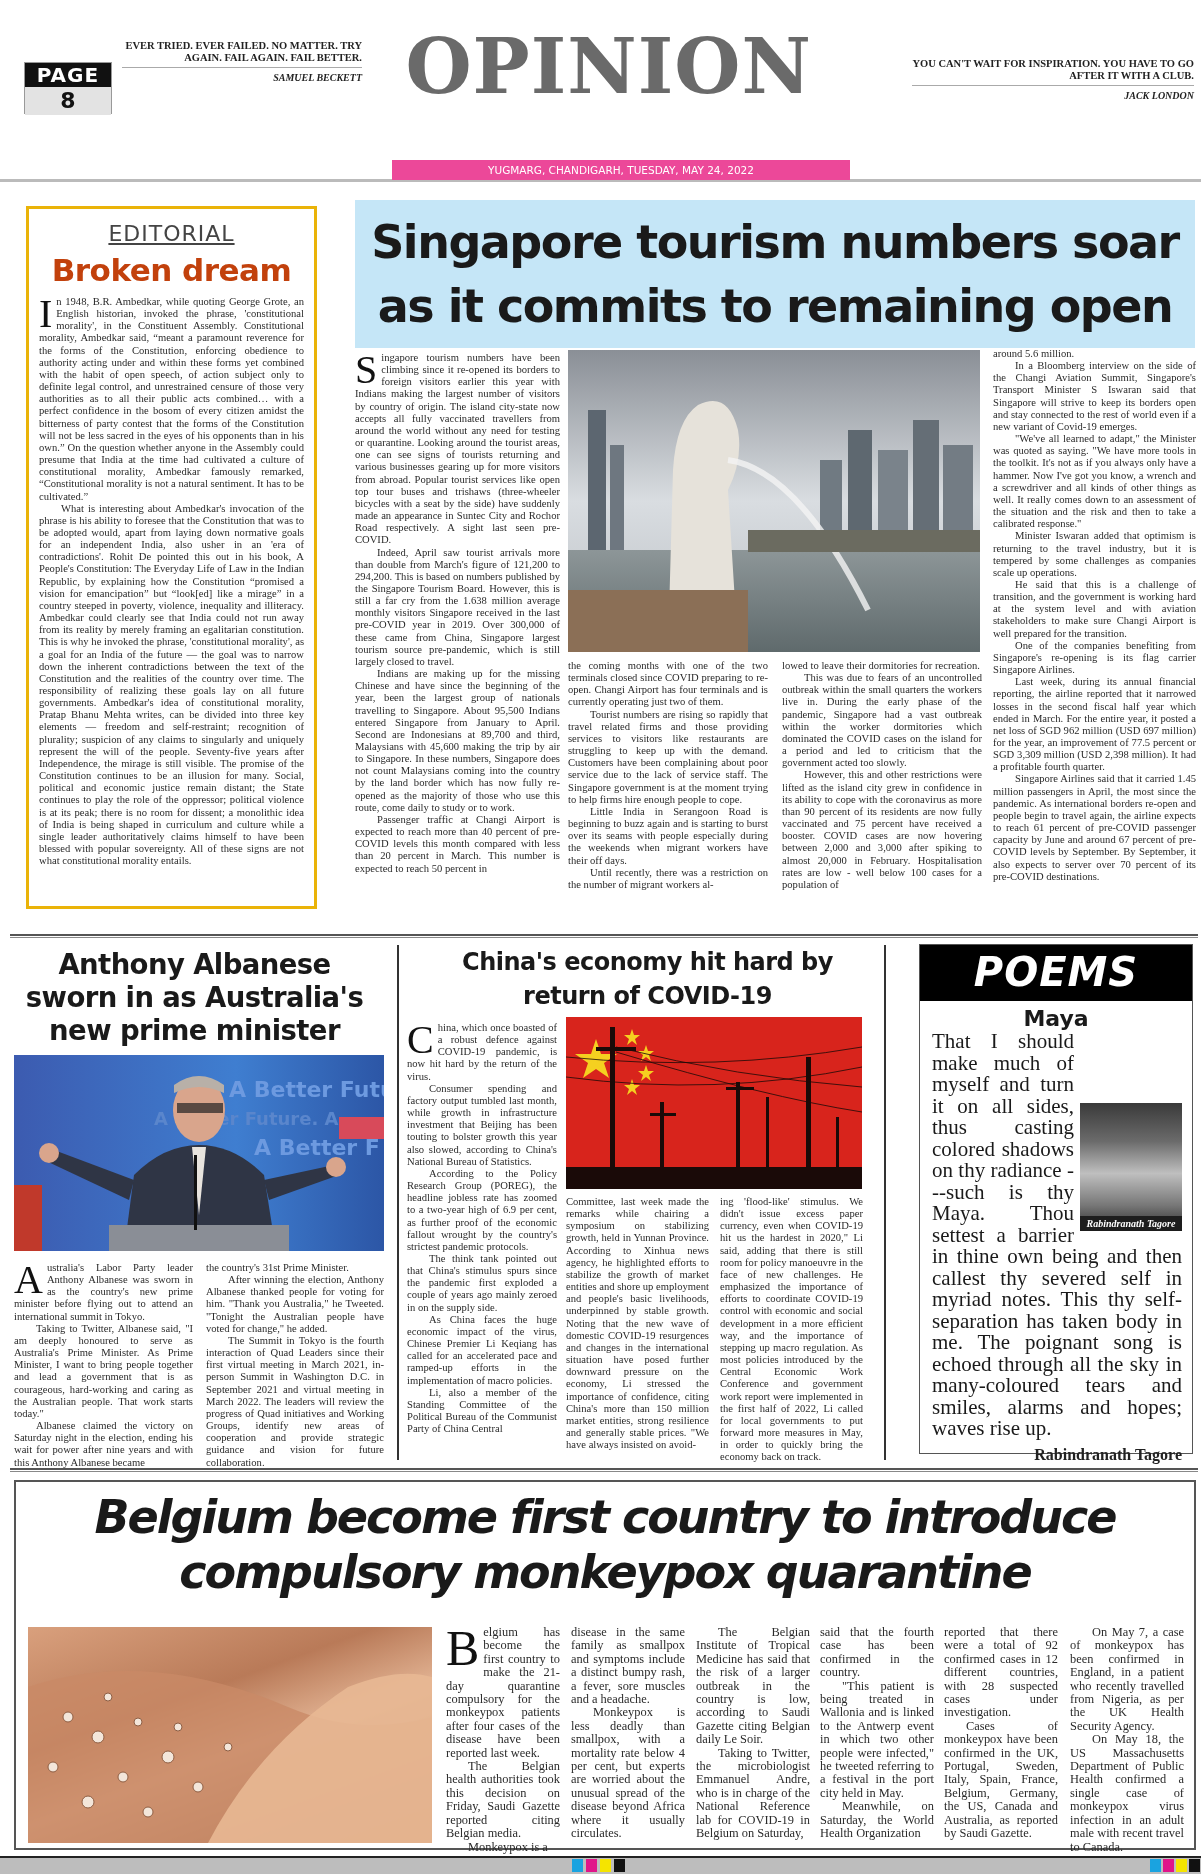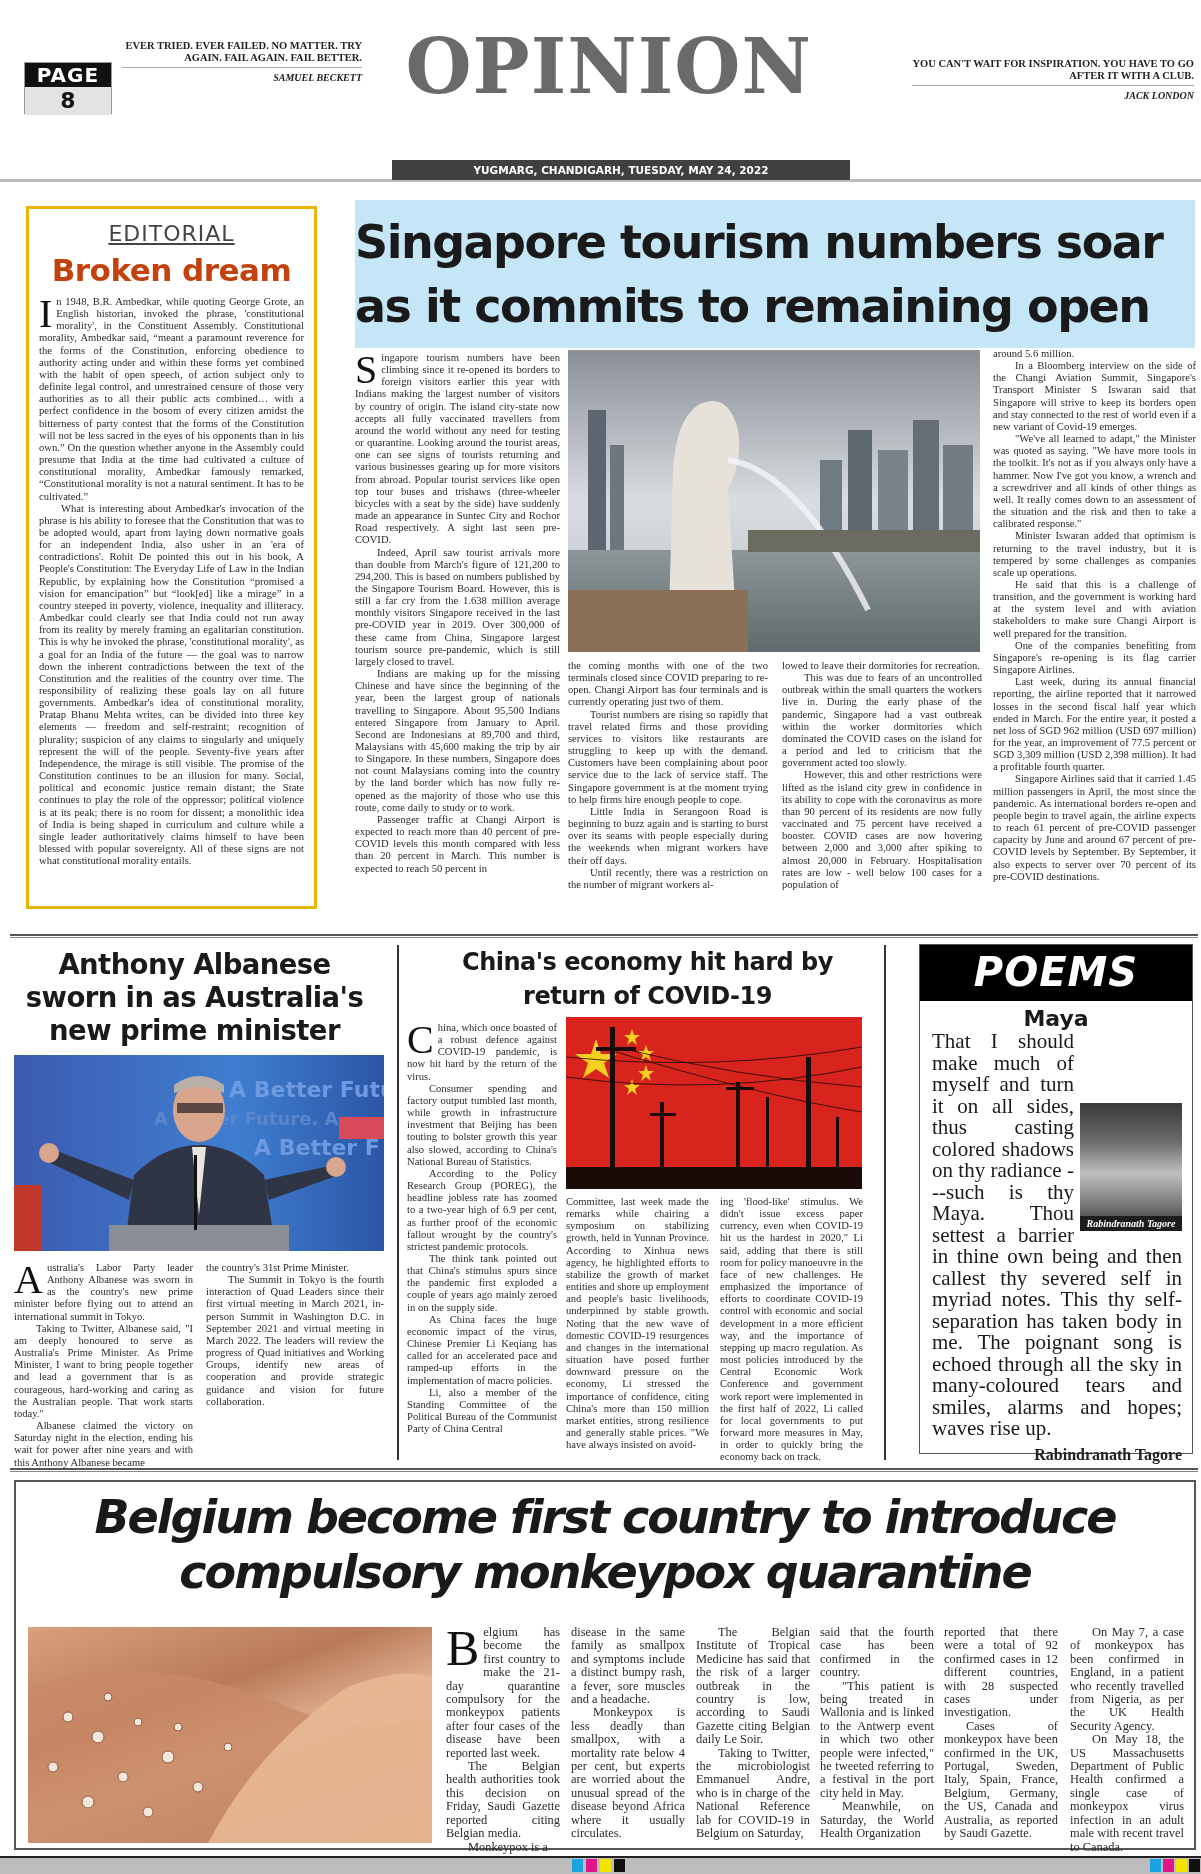--- a/index.html
+++ b/index.html
@@ -14,29 +14,29 @@
   #masthead { left: 0; top: 0; width: 1201px; height: 182px; border-bottom: 3px solid #bbb; }
   #page-badge { left: 24px; top: 62px; width: 88px; height: 52px; border: 1px solid #999; }
   #page-badge .top { background: #111; color: #fff; font-family: "DejaVu Sans", sans-serif; font-weight: bold; font-size: 20px; text-align: center; height: 24px; line-height: 24px; letter-spacing: 1px; }
   #page-badge .num { background: #e3e3e3; color: #111; font-family: "DejaVu Sans", sans-serif; font-weight: bold; font-size: 22px; text-align: center; height: 28px; line-height: 28px; }
   .quote-box { font-family: "Liberation Serif", serif; font-weight: bold; font-size: 10.5px; line-height: 12px; text-align: right; color: #222; }
   .quote-box .rule { border-top: 1.5px solid #aaa; margin: 3px 0 4px 0; }
   .quote-box .author { font-style: italic; font-size: 10px; }
   #left-quote { left: 122px; top: 40px; width: 240px; }
   #right-quote { left: 912px; top: 58px; width: 282px; }
   #opinion-title { left: 392px; top: 22px; width: 420px; text-align: right; font-family: "DejaVu Serif", serif; font-weight: bold; font-size: 76px; color: #6a6a6a; letter-spacing: 1px; line-height: 90px; }
-  #dateline { left: 392px; top: 160px; width: 458px; height: 20px; background: #404040; color: #fff; font-family: "DejaVu Sans", sans-serif; font-weight: bold; font-size: 10.5px; text-align: center; line-height: 20px; }
+  #dateline { left: 392px; top: 160px; width: 458px; height: 20px; background: #ec4899; color: #fff; font-family: "DejaVu Sans", sans-serif; font-weight: normal; font-size: 10.5px; text-align: center; line-height: 20px; }
 
   
   #editorial { left: 26px; top: 206px; width: 291px; height: 703px; border: 3px solid #eab308; padding: 10px 10px; }
   #editorial-label { text-align: center; font-family: "DejaVu Sans", sans-serif; font-size: 22px; color: #444; text-decoration: underline; letter-spacing: 1px; margin-top: 2px; }
   #editorial-title { text-align: center; font-family: "DejaVu Sans", sans-serif; font-weight: bold; font-size: 31px; color: #c2410c; margin: 6px 0 8px; letter-spacing: -0.5px; }
 
   
-  #sg-headline { left: 355px; top: 200px; width: 840px; height: 148px; background: #c5e6f7; font-family: "DejaVu Sans", sans-serif; font-weight: bold; font-size: 46px; line-height: 64px; color: #1a1a1a; letter-spacing: -1.5px; padding-top: 10px; }
+  #sg-headline { left: 355px; top: 200px; width: 840px; height: 148px; background: #c5e6f7; text-align: center; font-family: "DejaVu Sans", sans-serif; font-weight: bold; font-size: 46px; line-height: 64px; color: #1a1a1a; letter-spacing: -1.5px; padding-top: 10px; }
   #sg-col1 { left: 355px; top: 352px; width: 205px; height: 580px; }
   #sg-photo { left: 568px; top: 350px; width: 412px; height: 302px; overflow: hidden; }
   #sg-col2 { left: 568px; top: 660px; width: 200px; height: 275px; }
   #sg-col3 { left: 782px; top: 660px; width: 200px; height: 275px; }
   #sg-col4 { left: 993px; top: 348px; width: 203px; height: 590px; }
   .hrule { height: 4px; background: linear-gradient(#555 0 2px, #fff 2px 3px, #888 3px 4px); }
 
   
   #alb-headline { left: 12px; top: 948px; width: 365px; text-align: center; font-family: "DejaVu Sans", sans-serif; font-weight: bold; font-size: 27.5px; line-height: 33px; color: #1a1a1a; letter-spacing: -0.6px; }
   #alb-photo { left: 14px; top: 1055px; width: 370px; height: 196px; overflow: hidden; }
@@ -198,20 +198,21 @@
     <rect x="180" y="100" width="3" height="75" fill="#111"></rect>
   </svg>
 </div>
 <div id="alb-col1" class="abs body-text">
   <p class="first"><span class="dropcap">A</span><span>ustralia's Labor Party leader Anthony Albanese was sworn in as the country's new prime minister before flying out to attend an international summit in Tokyo.</span></p>
   <p>Taking to Twitter, Albanese said, "I am deeply honoured to serve as Australia's Prime Minister. As Prime Minister, I want to bring people together and lead a government that is as courageous, hard-working and caring as the Australian people. That work starts today."</p>
   <p>Albanese claimed the victory on Saturday night in the election, ending his wait for power after nine years and with this Anthony Albanese became</p>
 </div>
 <div id="alb-col2" class="abs body-text">
   <p class="first">the country's 31st Prime Minister.</p>
+  <p>After winning the election, Anthony Albanese thanked people for voting for him. "Thank you Australia," he Tweeted. "Tonight the Australian people have voted for change," he added.</p>
   <p>The Summit in Tokyo is the fourth interaction of Quad Leaders since their first virtual meeting in March 2021, in-person Summit in Washington D.C. in September 2021 and virtual meeting in March 2022. The leaders will review the progress of Quad initiatives and Working Groups, identify new areas of cooperation and provide strategic guidance and vision for future collaboration.</p>
 </div>
 <div id="vsep1" class="abs"></div>
 
 <div id="cn-headline" class="abs">China's economy hit hard by return of COVID-19</div>
 <div id="cn-col1" class="abs body-text">
   <p class="first"><span class="dropcap">C</span><span>hina, which once boasted of a robust defence against COVID-19 pandemic, is now hit hard by the return of the virus.</span></p>
   <p>Consumer spending and factory output tumbled last month, while growth in infrastructure investment that Beijing has been touting to bolster growth this year also slowed, according to China's National Bureau of Statistics.</p>
   <p>According to the Policy Research Group (POREG), the headline jobless rate has zoomed to a two-year high of 6.9 per cent, as further proof of the economic fallout wrought by the country's strictest pandemic protocols.</p>
   <p>The think tank pointed out that China's stimulus spurs since the pandemic first exploded a couple of years ago mainly zeroed in on the supply side.</p>

